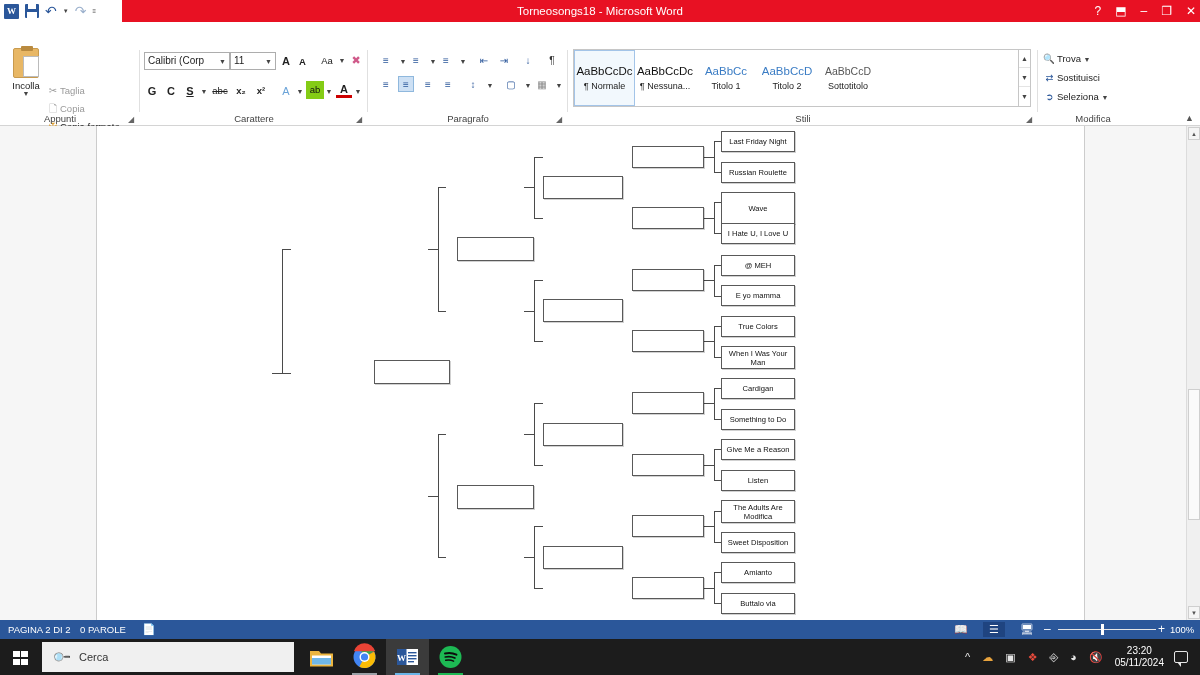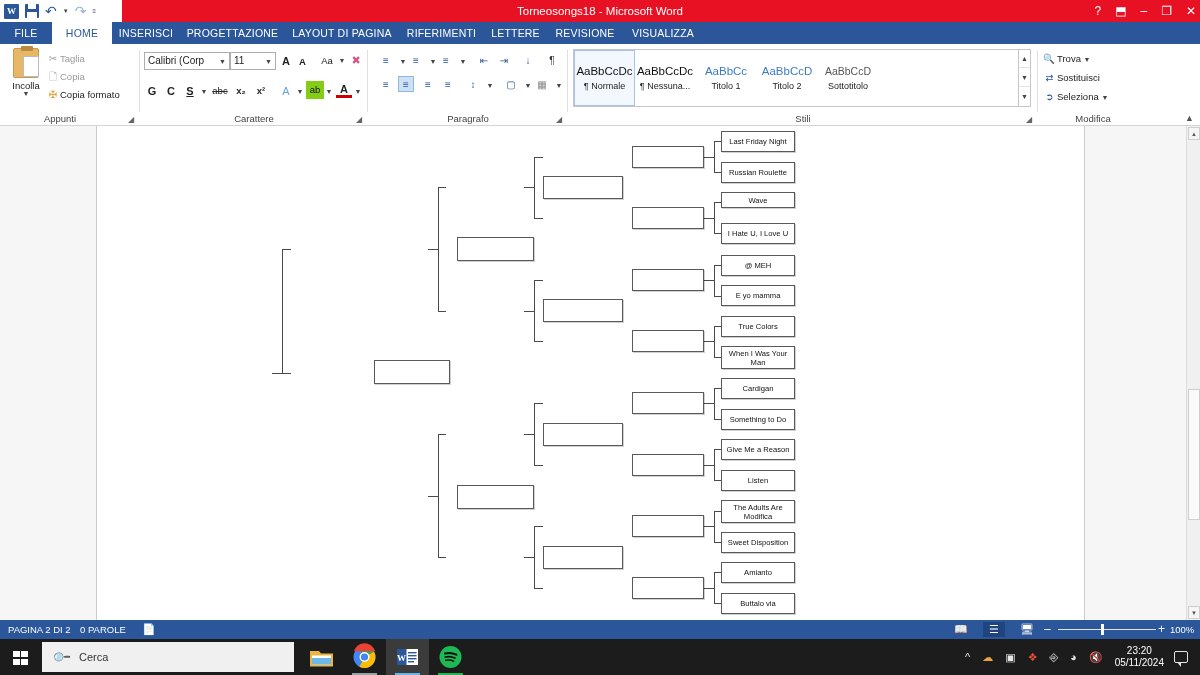--- a/index.html
+++ b/index.html
@@ -81,21 +81,21 @@
     background: #b98a3f; border-radius: 1px;
   }
   .clipboard-glyph:after {
     content:''; position: absolute; left: 9px; top: 7px; width: 14px; height: 19px;
     background: #fff; border: 1px solid #bbb;
   }
   .paste-label { font-size: 9.5px; color: #222; margin-top: 2px; }
   .mini-caret { font-size: 7px; color: #444; line-height: 6px; }
   .cb-item {
     position: absolute; left: 46px; font-size: 9.5px; color: #9a9a9a;
-    height: 17px; line-height: 17px; white-space: nowrap;
+    height: 17px; line-height: 17px; white-space: nowrap; margin-top: 32px;
   }
   .cb-item.on { color: #222; }
   .cb-ico { display: inline-block; width: 14px; text-align: center; font-size: 10px; }
 
   
   .fbox {
     position: absolute; border: 1px solid #adadad; background: #fff;
     font-size: 10px; color: #222; height: 18px; line-height: 16px; padding-left: 3px;
   }
   .fbox .cv { position: absolute; right: 3px; top: 0; font-size: 7px; color: #444; line-height: 17px;}
@@ -227,32 +227,20 @@
     </div>
     <div class="tb-right">
       <span>?</span>
       <span>⬒</span>
       <span>–</span>
       <span>❐</span>
       <span>✕</span>
     </div>
   </div>
 
-  <div class="tabrow">
-    <div class="tab file" style="left:0px;width:52px">FILE</div>
-    <div class="tab active" style="left:52px;width:60px">HOME</div>
-    <div class="tab" style="left:112px;width:68px">INSERISCI</div>
-    <div class="tab" style="left:180px;width:105px">PROGETTAZIONE</div>
-    <div class="tab" style="left:285px;width:114px">LAYOUT DI PAGINA</div>
-    <div class="tab" style="left:399px;width:85px">RIFERIMENTI</div>
-    <div class="tab" style="left:484px;width:63px">LETTERE</div>
-    <div class="tab" style="left:547px;width:76px">REVISIONE</div>
-    <div class="tab" style="left:623px;width:80px">VISUALIZZA</div>
-    <div class="acct-ico">👤</div>
-  </div>
 
   <div class="ribbon">
 
     <div class="group" style="left:0px;width:140px">
       <div class="paste-btn">
         <div class="clipboard-glyph"></div>
         <div class="paste-label">Incolla</div>
         <div class="mini-caret">▼</div>
       </div>
       <div class="cb-item" style="top:6px">
@@ -458,21 +446,21 @@
         <div class="lnk" style="left:341px;top:431px;width:8px;height:1px"></div>
         <div class="lnk" style="left:331px;top:370px;width:11px;height:1px"></div>
 
         <div class="lnk" style="left:185px;top:123px;width:1px;height:124px"></div>
         <div class="lnk" style="left:185px;top:123px;width:9px;height:1px"></div>
         <div class="lnk" style="left:185px;top:247px;width:9px;height:1px"></div>
         <div class="lnk" style="left:175px;top:247px;width:11px;height:1px"></div>
 
         <div class="node" style="left:624px;top:5px;width:74px;height:21px">Last Friday Night</div>
         <div class="node" style="left:624px;top:36px;width:74px;height:21px">Russian Roulette</div>
-        <div class="node" style="left:624px;top:66px;width:74px;height:16px">Wave</div>
+        <div class="node" style="left:624px;top:66px;width:74px;height:32px">Wave</div>
         <div class="node" style="left:624px;top:97px;width:74px;height:21px">I Hate U, I Love U</div>
         <div class="node" style="left:624px;top:129px;width:74px;height:21px">@ MEH</div>
         <div class="node" style="left:624px;top:159px;width:74px;height:21px">E yo mamma</div>
         <div class="node" style="left:624px;top:190px;width:74px;height:21px">True Colors</div>
         <div class="node" style="left:624px;top:220px;width:74px;height:23px">When I Was Your Man</div>
         <div class="node" style="left:624px;top:252px;width:74px;height:21px">Cardigan</div>
         <div class="node" style="left:624px;top:283px;width:74px;height:21px">Something to Do</div>
         <div class="node" style="left:624px;top:313px;width:74px;height:21px">Give Me a Reason</div>
         <div class="node" style="left:624px;top:344px;width:74px;height:21px">Listen</div>
         <div class="node" style="left:624px;top:374px;width:74px;height:23px">The Adults Are Modifica</div>

